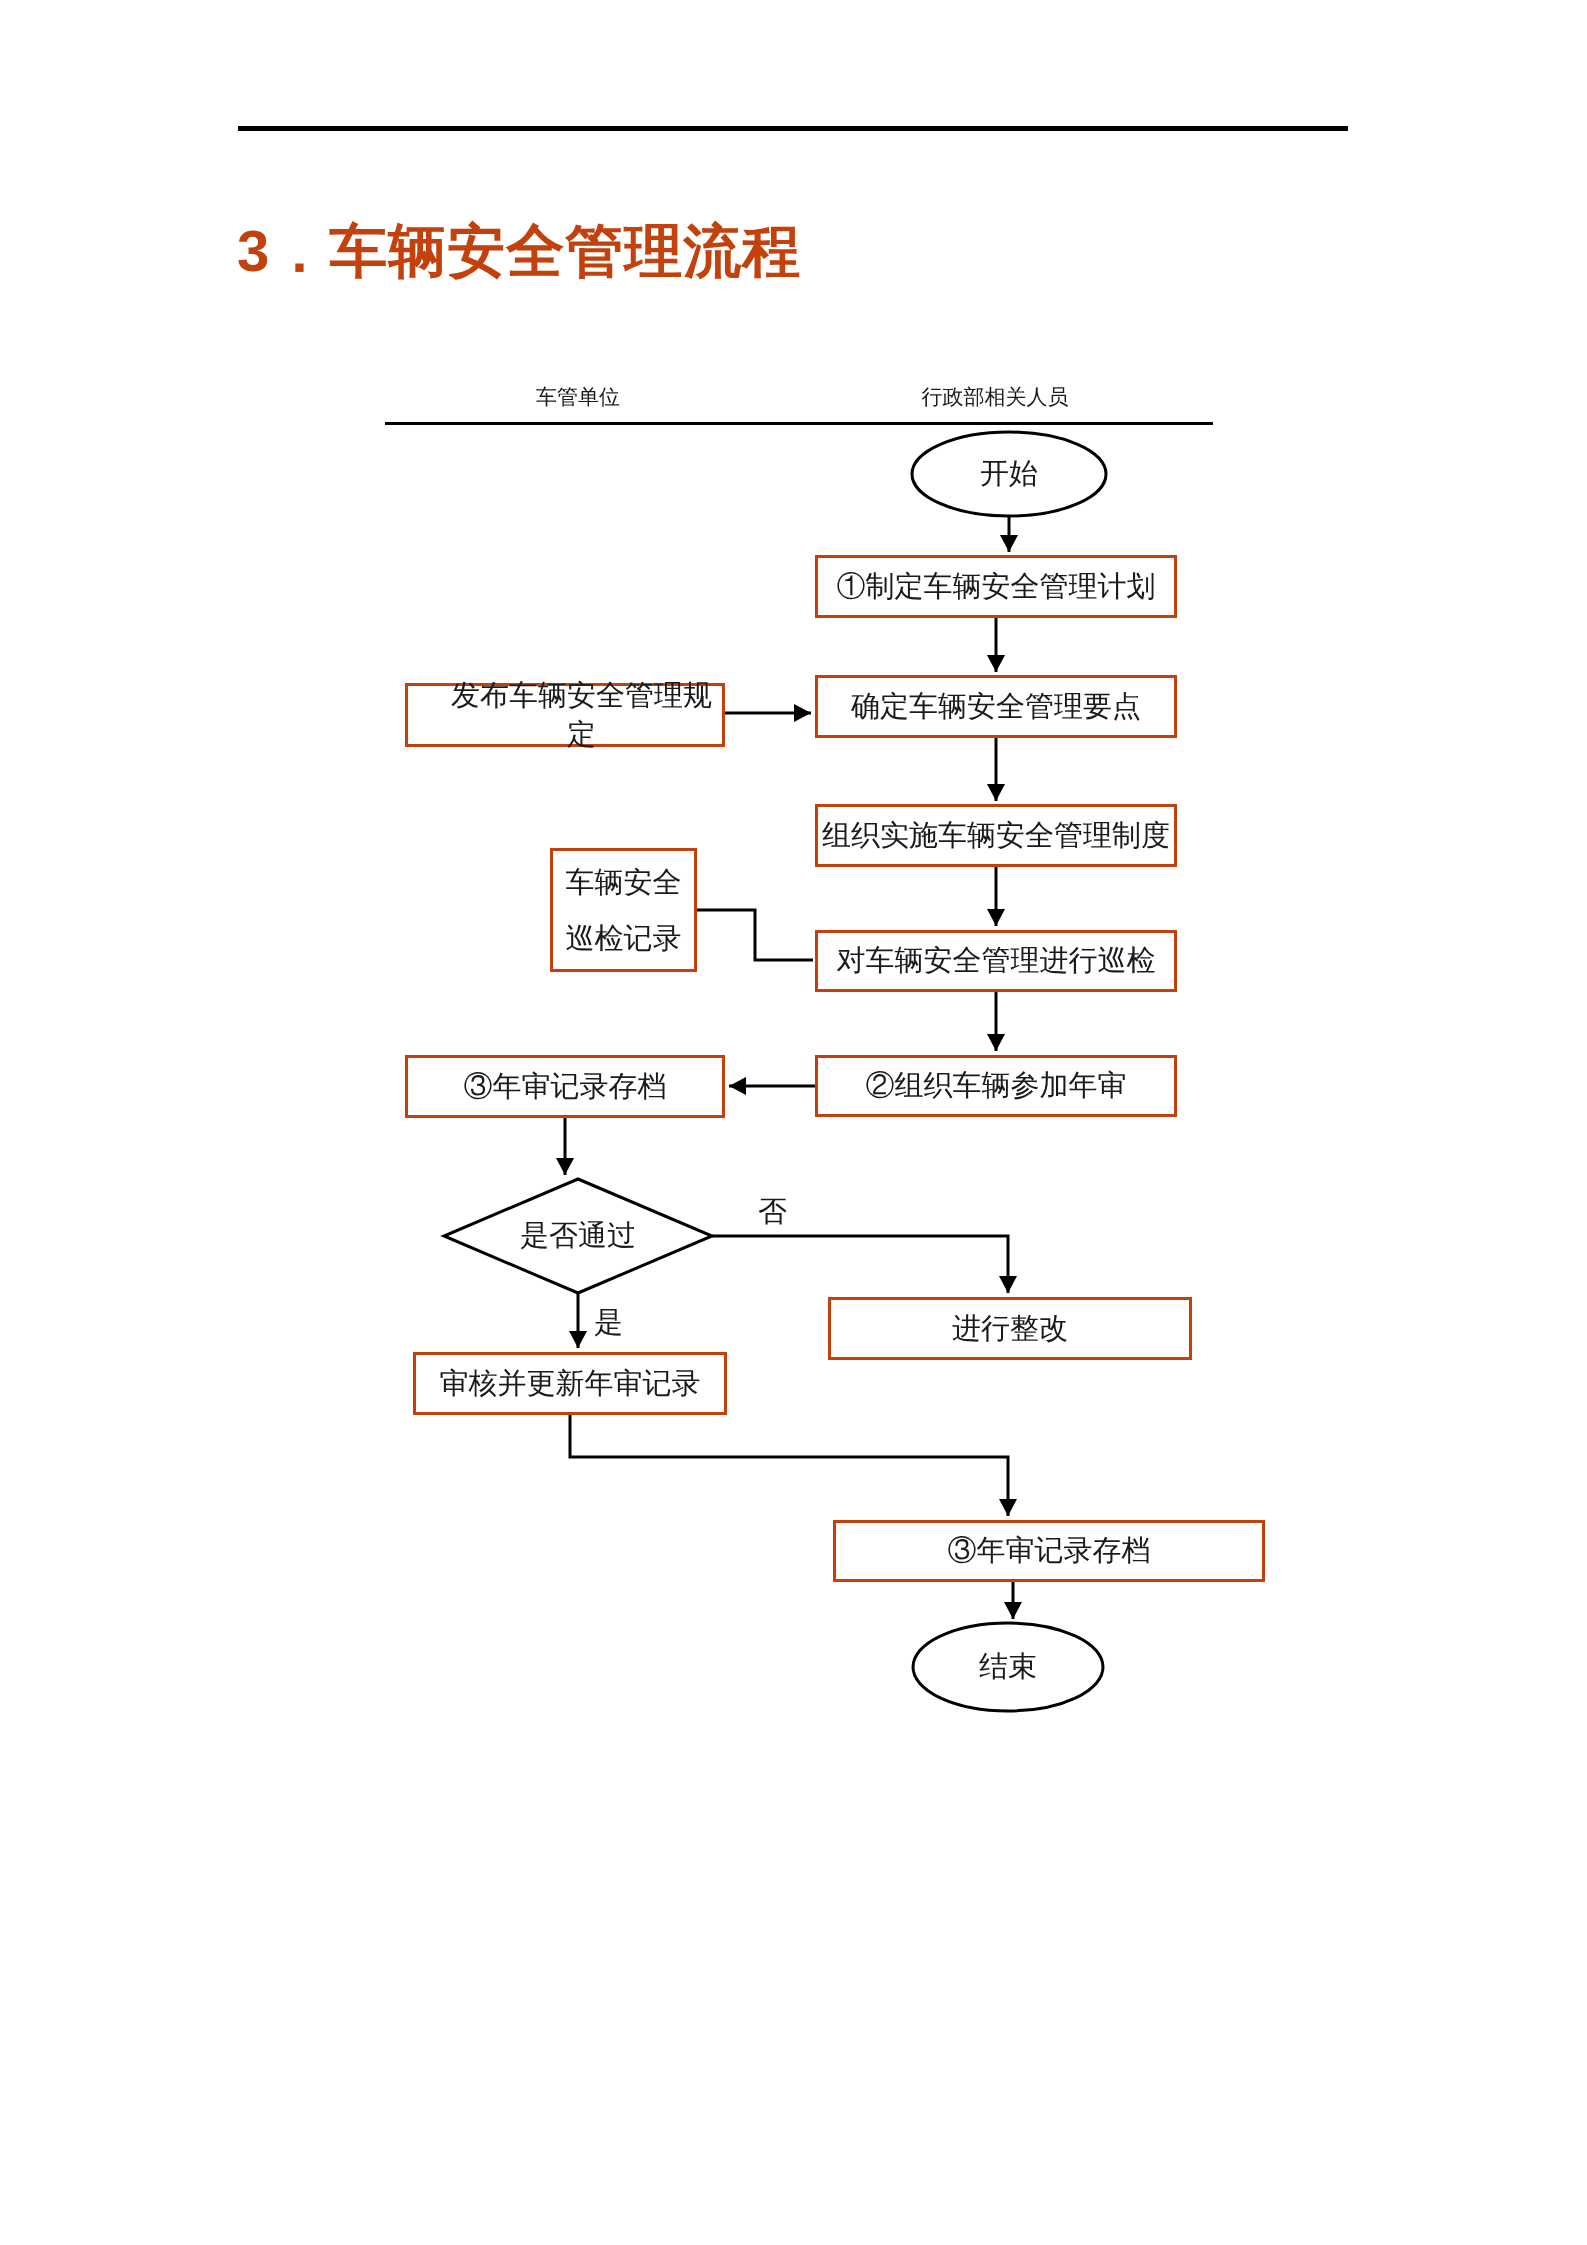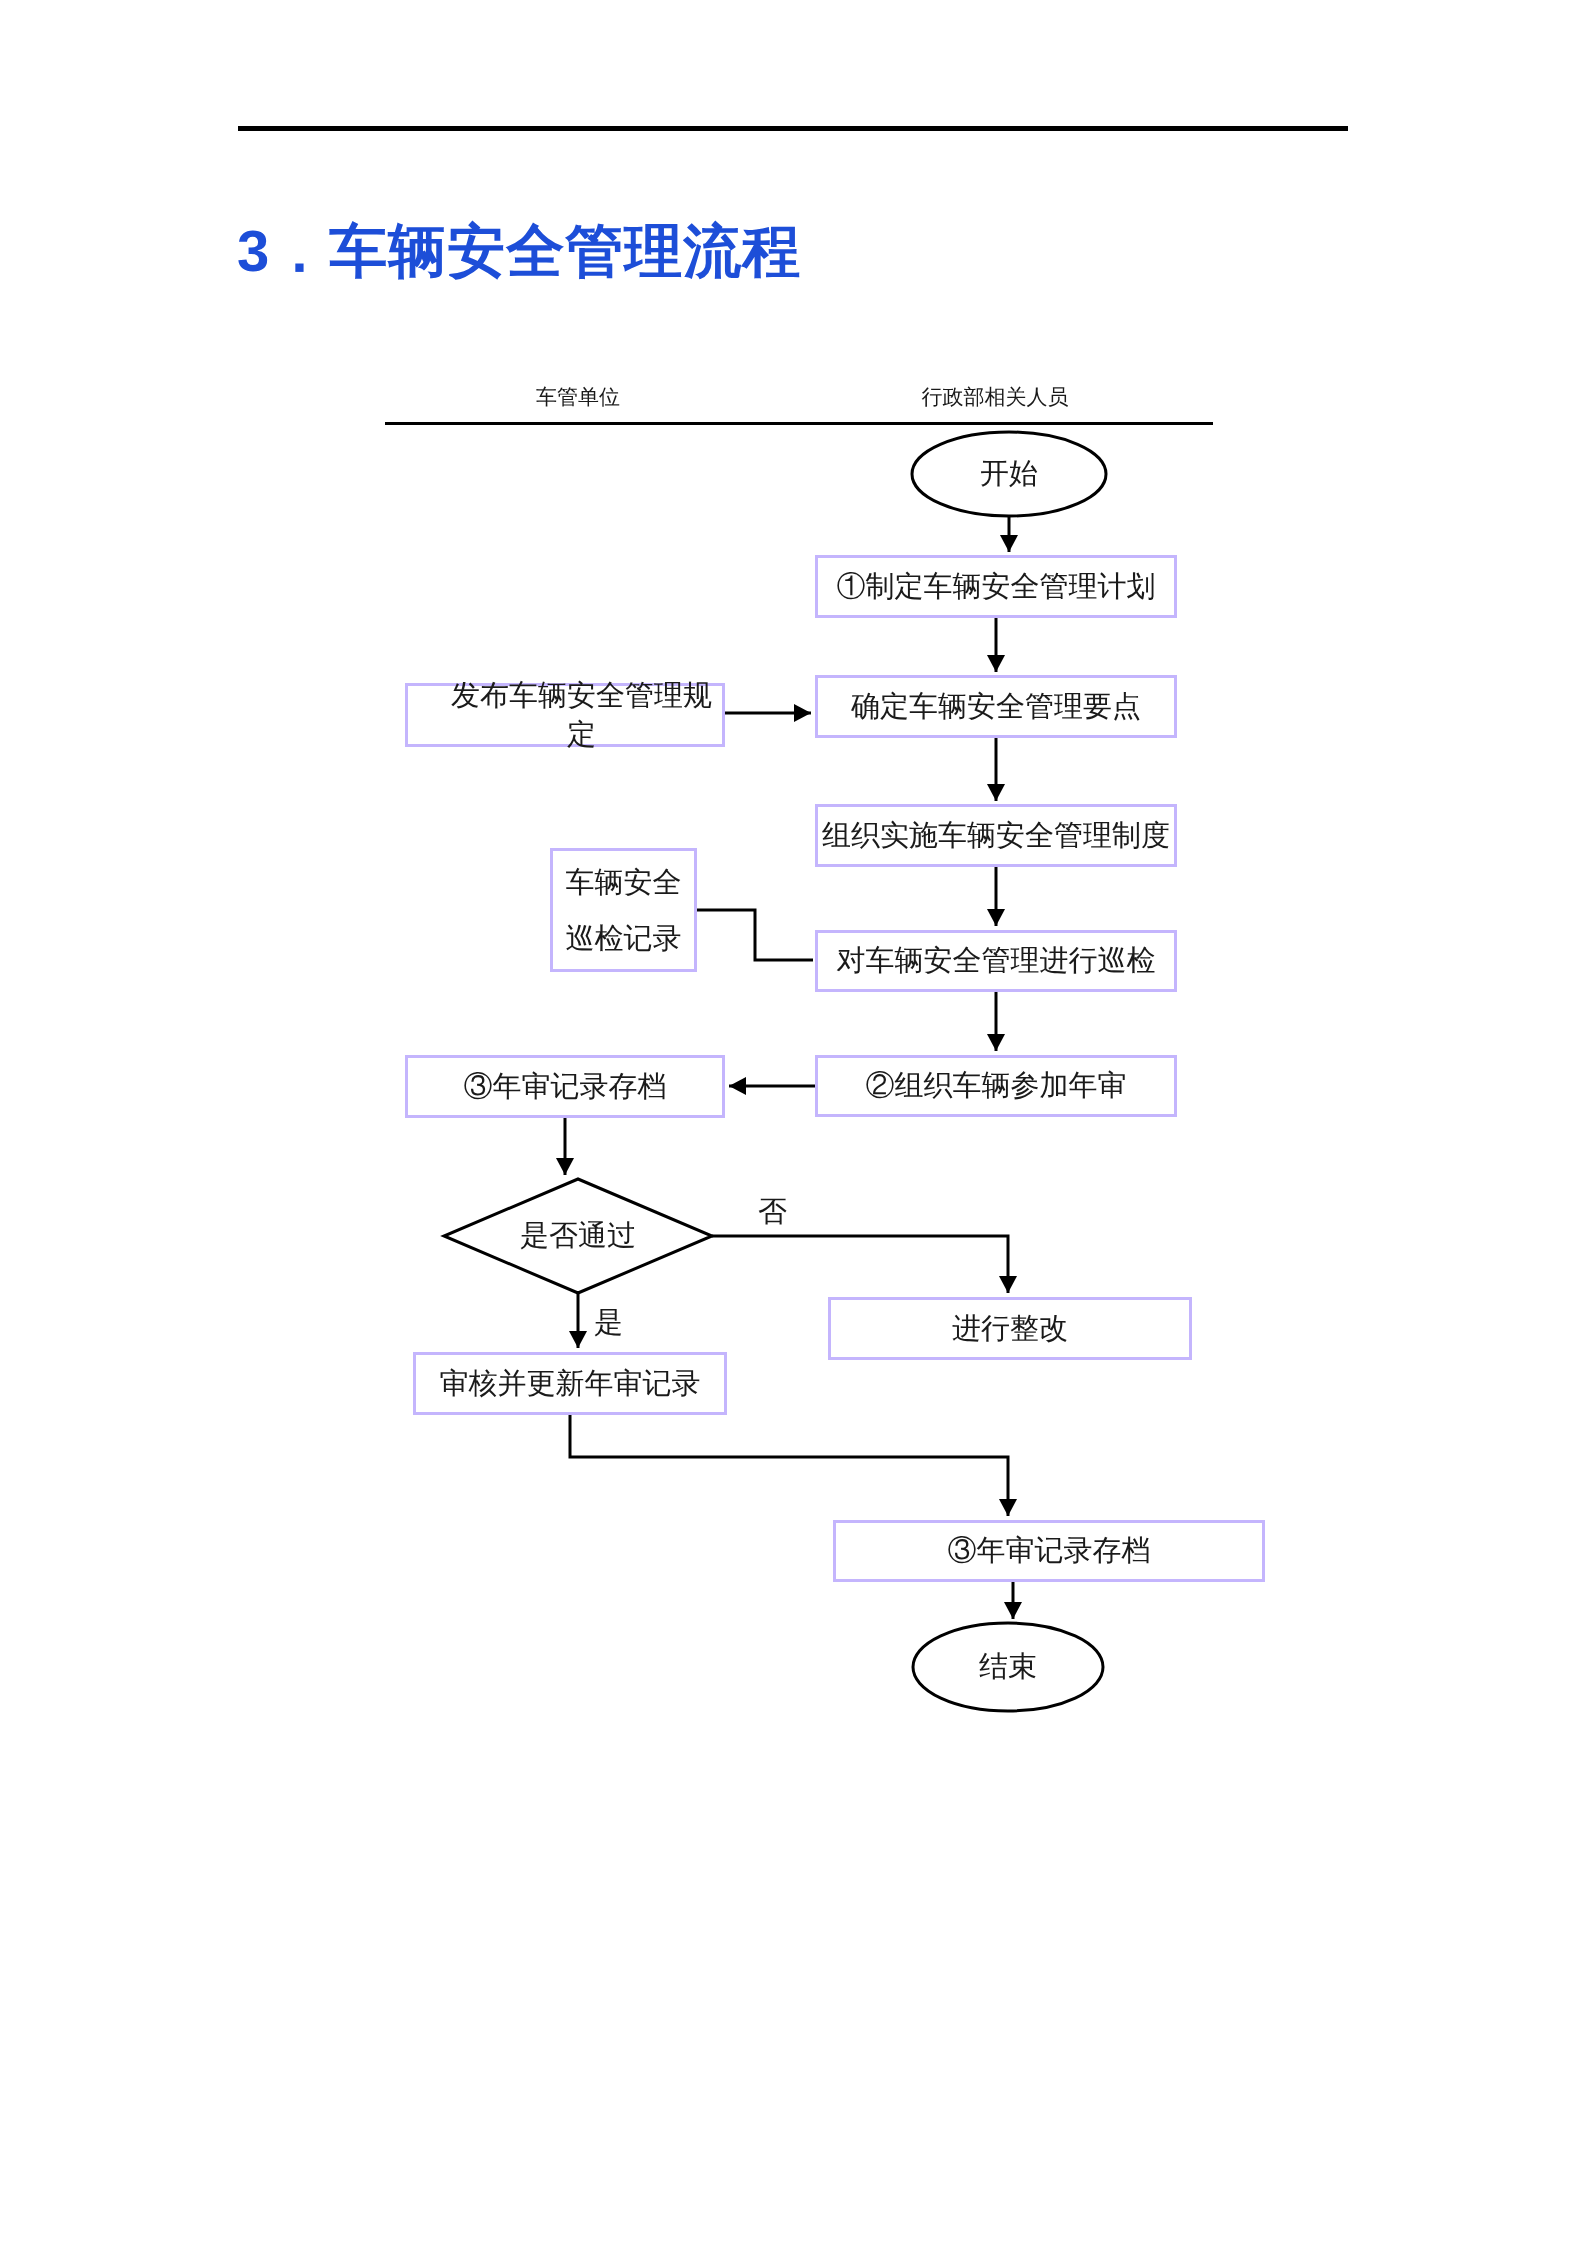--- a/index.html
+++ b/index.html
@@ -9,31 +9,31 @@
     background:#ffffff;
     overflow:hidden;
     font-family:"Liberation Serif","DejaVu Serif",serif;
     color:#1a1a1a;
   }
   .rule{position:absolute;background:#000000;}
   #doc-title{
     position:absolute;left:237px;top:216px;
     font-family:"Liberation Sans","DejaVu Sans",sans-serif;
     font-weight:bold;font-size:58px;line-height:1.2;
-    color:#1d4ed8;letter-spacing:1px;white-space:nowrap;
+    color:#c2410c;letter-spacing:1px;white-space:nowrap;
   }
   .lane-label{
     position:absolute;top:378px;height:38px;
     display:flex;align-items:center;justify-content:center;
     font-size:21px;white-space:nowrap;
   }
   #svg-layer{position:absolute;left:0;top:0;}
   .box{
     position:absolute;box-sizing:border-box;
-    border:3px solid #c4b5fd;background:#ffffff;
+    border:3px solid #c2410c;background:#ffffff;
     display:flex;align-items:center;justify-content:center;
     font-size:29px;text-align:center;line-height:1.35;
     white-space:pre-line;
   }
   .shape-label{
     position:absolute;display:flex;align-items:center;justify-content:center;
     font-size:29px;text-align:center;background:transparent;
   }
   .edge-label{
     position:absolute;font-size:29px;background:#ffffff;

